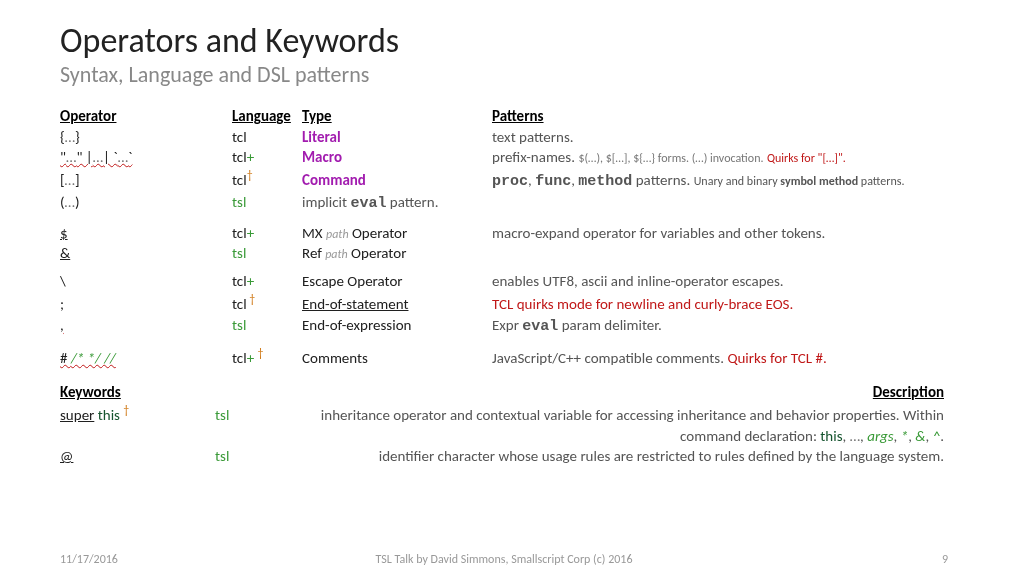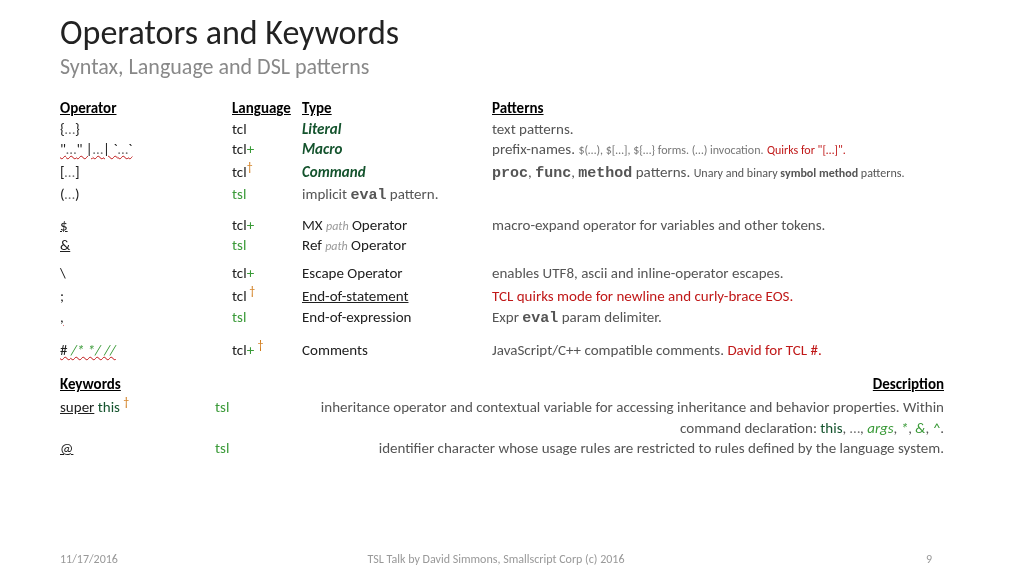--- a/index.html
+++ b/index.html
@@ -6,21 +6,21 @@
     margin: 0;
     padding: 0;
     font-family: Calibri, 'Segoe UI', Arial, sans-serif;
     background: #fff;
     color: #202020;
   }
   .slide {
     width: 1004px;
     height: 576px;
     box-sizing: border-box;
-    padding: 14px 60px 10px 60px;
+    padding: 22px 60px 10px 60px;
     position: relative;
   }
   .title {
     font-size: 34px;
     font-weight: 400;
     color: #222;
     margin: 0 0 2px 0;
     line-height: 1.1;
   }
   .subtitle {
@@ -39,41 +39,41 @@
   }
   .c-op   { width: 155px; flex-shrink:0; }
   .c-lang { width: 70px;  flex-shrink:0;margin-left:17px; }
   .c-type { width: 190px; flex-shrink:0; }
   .c-pat  { flex: 1; color:#555; }
   .hdr { font-weight: 700; text-decoration: underline; color:#000; }
   .sep { height: 8px; }
 
   .grey { color:#777; }
   .lgrey { color:#999; font-style:italic; font-size:12px; }
-  .blue-b { color:#14532d; font-weight:700; font-style:italic; }
+  .blue-b { color:#a21caf; font-weight:700; }
   .blue-i { color:#14532d; }
   .green { color:#3a9a38; }
   .green-i { color:#3a9a38; font-style:italic; }
   .red { color:#c01818; }
   .orange-dag { color:#d07a18; font-size:12px; vertical-align: super; }
   .mono { font-family: Consolas, 'Courier New', monospace; }
   .ul { text-decoration: underline; }
   .b { font-weight:700; }
   .small { font-size:12px; }
   .squig {
     text-decoration: underline wavy #c01818 1px;
   }
 
   .c-kw   { width: 155px; flex-shrink:0; }
   .c-klang{ width: 70px;  flex-shrink:0; }
   .c-kdesc{ flex:1;text-align:right; }
 
   .footer {
     position:absolute;
-    left:60px; right:72px; bottom:10px;
+    left:60px; right:56px; bottom:10px;
     display:flex;
     justify-content:space-between;
     font-size:12px;
     color:#999;
   }
   .footer .center { position:absolute; left:0; right:0; text-align:center; }
 </style>
 </head>
 <body>
 
@@ -142,21 +142,21 @@
           <div class="c-op"><span class="squig">,</span></div>
           <div class="c-lang"><span class="green">tsl</span></div>
           <div class="c-type">End-of-expression</div>
           <div class="c-pat">Expr <span class="mono b">eval</span> param delimiter.</div>
         </div>
         <div class="sep"></div>
         <div class="row">
           <div class="c-op"><span class="squig"># <span class="green-i">/* */ //</span></span></div>
           <div class="c-lang">tcl<span class="green">+ </span><span class="orange-dag">†</span></div>
           <div class="c-type">Comments</div>
-          <div class="c-pat">JavaScript/C++ compatible comments. <span class="red">David for TCL #.</span></div>
+          <div class="c-pat">JavaScript/C++ compatible comments. <span class="red">Quirks for TCL #.</span></div>
         </div>
       </div>
   </div>
 
   <div style="height:14px"></div>
 
   <div class="tbl">
     <div class="row">
       <div class="c-kw hdr">Keywords</div>
       <div class="c-klang"></div>

